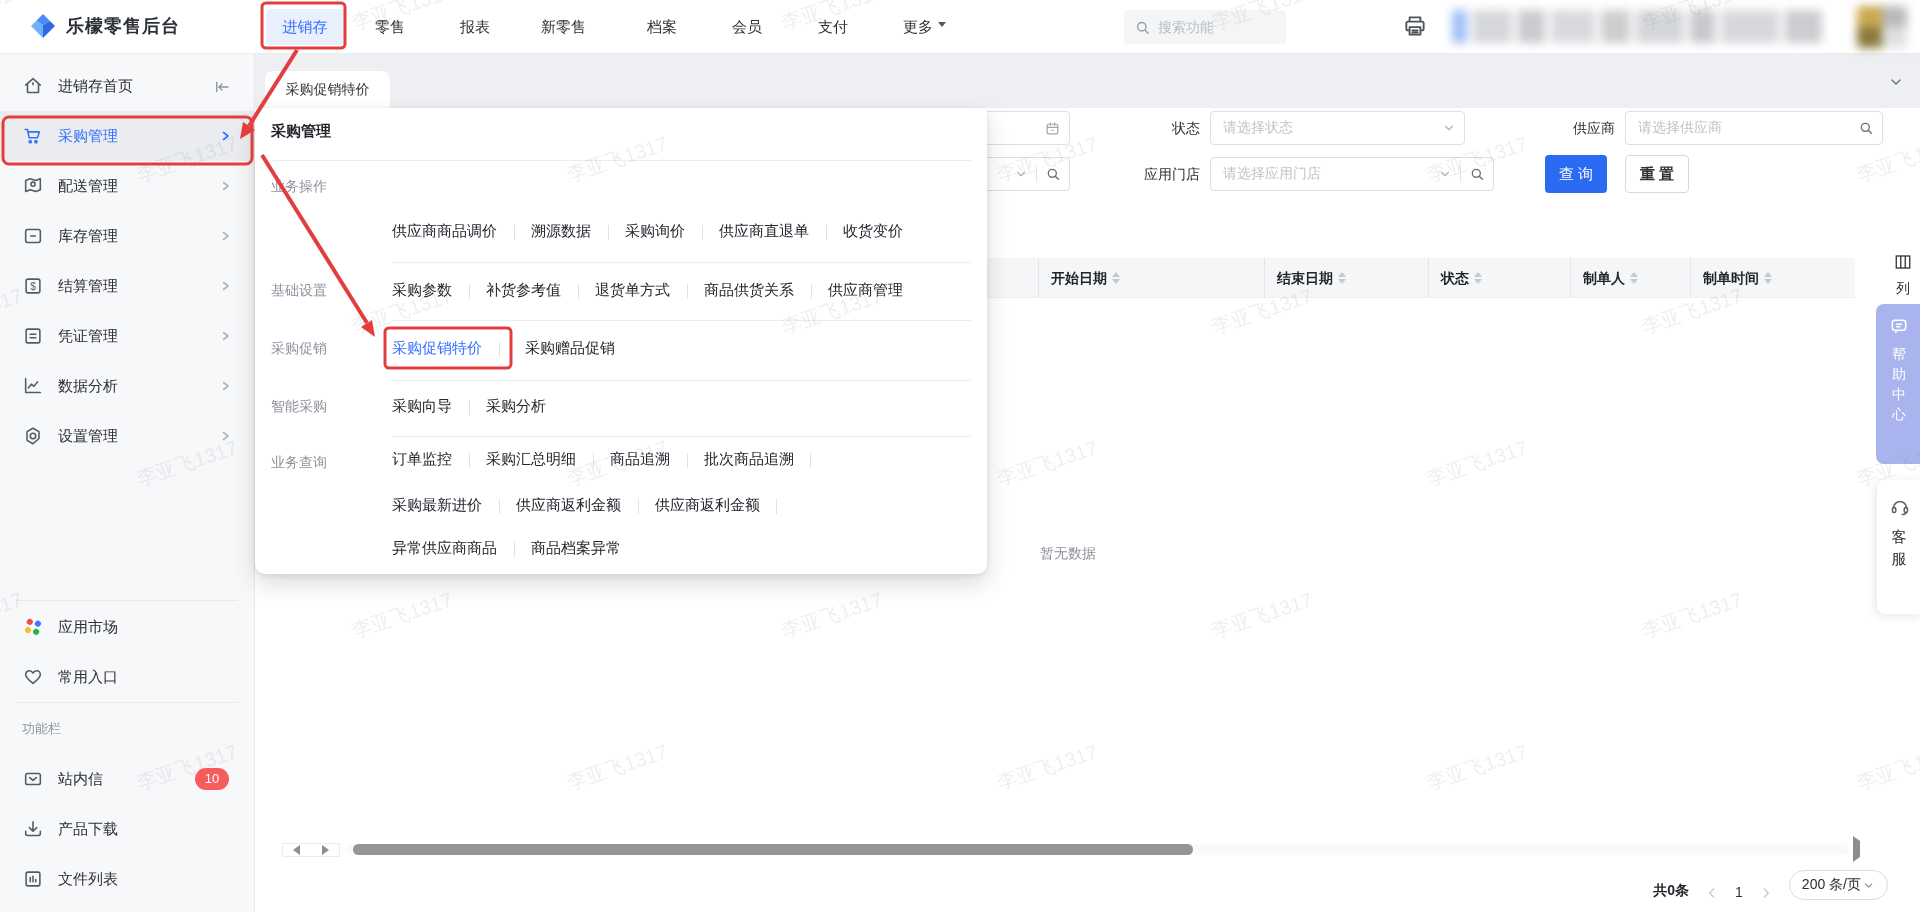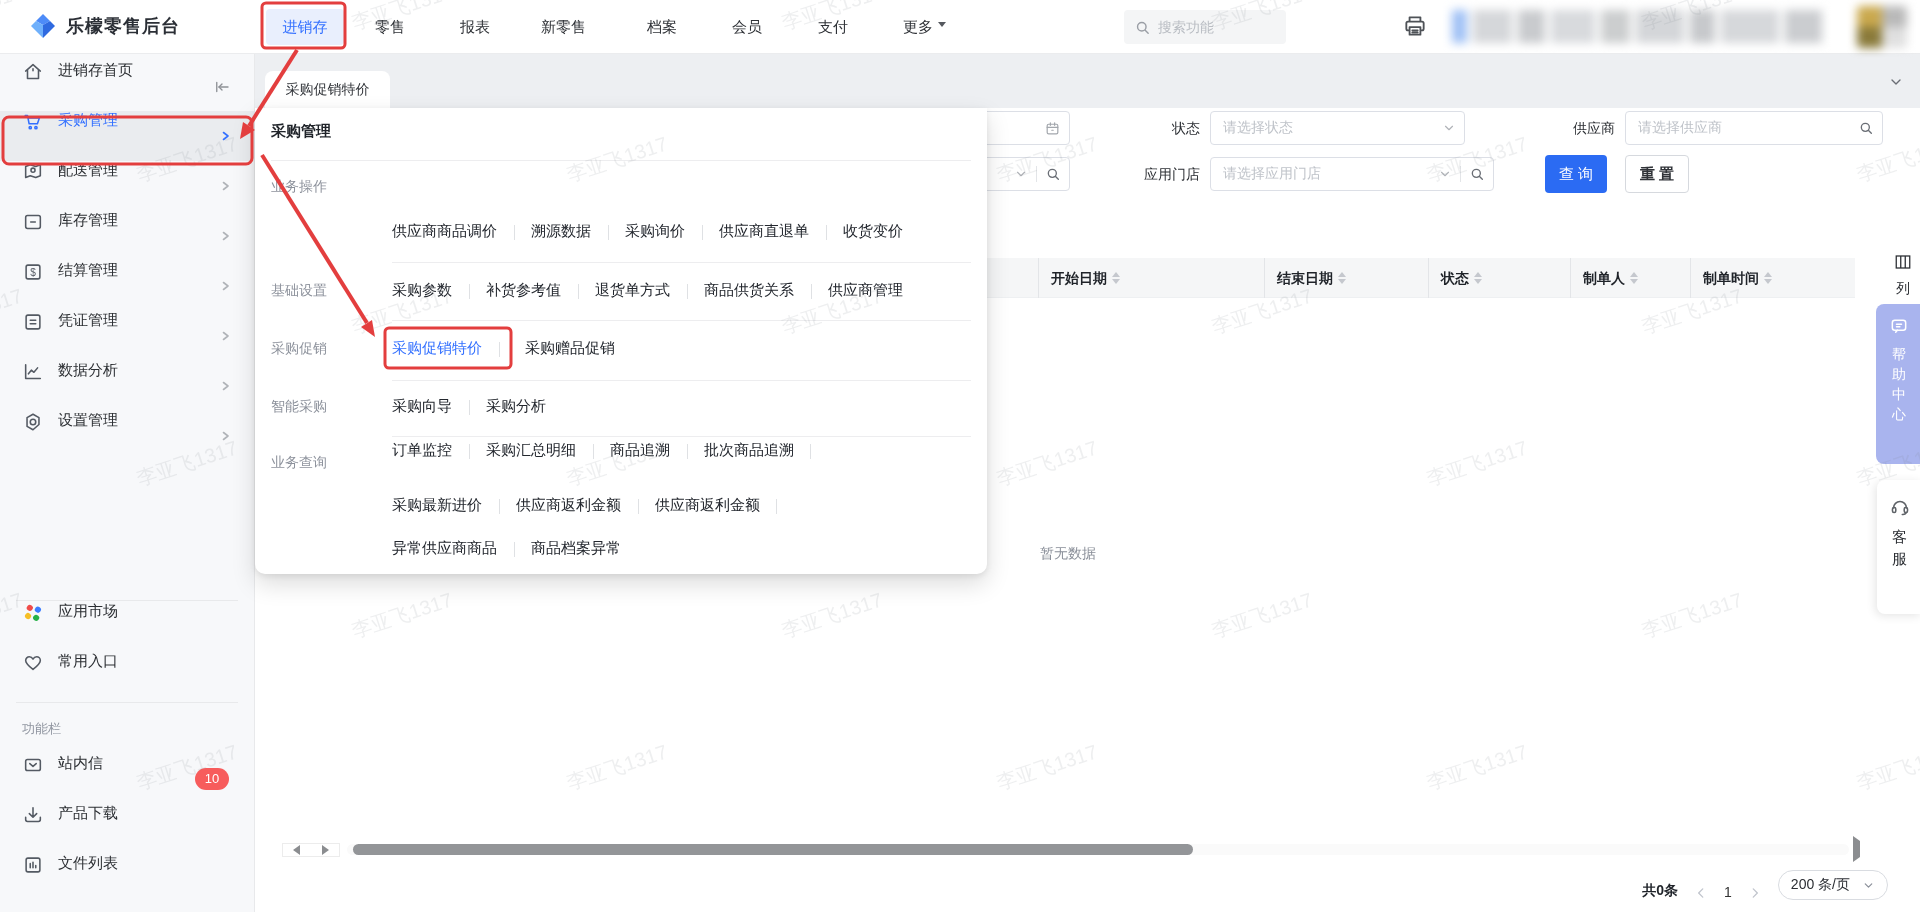--- a/index.html
+++ b/index.html
@@ -16,21 +16,21 @@
 .search-box{position:absolute;left:1124px;top:10px;width:162px;height:34px;background:#f4f5f6;border-radius:4px;display:flex;align-items:center;padding:0 10px;gap:7px}
 .search-box input{border:none;outline:none;background:transparent;font-size:14px;color:#333;width:110px;font-family:inherit}
 .search-box input::placeholder{color:#b9bdc3}
 .printer{position:absolute;left:1402px;top:13px;cursor:pointer}
 .blur-strip{position:absolute;left:1452px;top:10px;width:370px;height:33px;display:flex;gap:6px;filter:blur(5px);overflow:hidden}
 .blur-strip div{height:100%}
 .avatar-blur{position:absolute;left:1857px;top:6px;width:50px;height:42px;border-radius:4px;display:flex;flex-wrap:wrap;filter:blur(5px);overflow:hidden}
 .avatar-blur div{width:50%;height:50%}
 
 .sidebar{position:absolute;top:54px;left:0;width:255px;height:858px;background:#f7f8fa;border-right:1px solid #e8e9eb;z-index:20}
-.side-item{position:absolute;left:0;width:255px;height:50px;display:flex;padding-left:22px;font-size:15px;color:#2c2f33;cursor:pointer}
+.side-item{position:absolute;left:0;width:255px;height:50px;display:flex;align-items:center;padding-left:22px;font-size:15px;color:#2c2f33;cursor:pointer}
 .side-item .s-icon{margin-right:14px}
 .side-item.active{background:#eaecef;color:#3370ff}
 .chev-r{position:absolute;right:24px;top:19px}
 .side-div{position:absolute;left:16px;right:16px;height:1px;background:#e8e9eb}
 .side-label{position:absolute;left:22px;font-size:13px;color:#9095a0}
 .badge{position:absolute;right:26px;top:14px;min-width:34px;height:22px;line-height:22px;border-radius:11px;background:#f75c5c;color:#fff;font-size:13px;text-align:center;padding:0 6px}
 
 .main{position:absolute;left:255px;top:54px;width:1665px;height:858px}
 .tabbar{position:absolute;left:0;top:0;width:1665px;height:54px;background:#edeff2}
 .tab-active{position:absolute;left:10px;top:17px;width:125px;height:37px;background:#fff;border-radius:8px 8px 0 0;text-align:center;line-height:37px;font-size:14px;color:#303338;cursor:pointer}
@@ -57,37 +57,37 @@
 .tri-l{width:0;height:0;border:5px solid transparent;border-right:7px solid #8b8d90;margin-left:-3px}
 .tri-r{width:0;height:0;border:5px solid transparent;border-left:7px solid #8b8d90;margin-right:-3px}
 .hs-track{position:absolute;left:92px;top:736px;width:1502px;height:11px;background:#fafafa;border-radius:6px}
 .hs-thumb{position:absolute;left:6px;top:0;width:840px;height:11px;background:#939598;border-radius:6px;cursor:grab}
 .hs-end{position:absolute;left:1598px;top:733px;cursor:pointer}
 
 .pager{position:absolute;right:32px;top:758px;height:34px;display:flex;align-items:flex-end;gap:16px}
 .pager .total{font-size:14px;font-weight:600;color:#1f2329}
 .pager .pg{font-size:14px;color:#333}
 .pgchev{cursor:pointer}
-.psize{height:30px;border:1px solid #d9dce1;border-radius:15px;display:flex;align-items:center;gap:12px;padding:0 12px;font-size:14px;color:#2b2e33;cursor:pointer}
+.psize{height:30px;border:1px solid #d9dce1;border-radius:15px;display:flex;align-items:center;gap:1px;padding:0 12px;font-size:14px;color:#2b2e33;cursor:pointer}
 
 .megamenu{position:absolute;left:255px;top:108px;width:732px;height:466px;background:#fff;border-radius:0 0 10px 10px;box-shadow:0 10px 24px rgba(0,0,0,.14),0 2px 6px rgba(0,0,0,.08);z-index:50}
 .mm-title{position:absolute;left:16px;top:14px;font-size:15px;font-weight:bold;color:#1f2329}
 .mm-div{position:absolute;height:1px;background:#ededef}
 .mm-label{position:absolute;left:16px;height:40px;line-height:40px;font-size:14px;color:#8d929c}
 .mm-row{position:absolute;left:137px;height:40px;display:flex;align-items:center}
 .mm-item{position:relative;font-size:15px;color:#23272e;padding:0 17px;cursor:pointer;white-space:nowrap}
 .mm-item:first-child{padding-left:0}
 .mm-item + .mm-item::before{content:"";position:absolute;left:0;top:3px;height:15px;width:1px;background:#dfe1e4}
 .mm-row.trail .mm-item:last-child::after{content:"";position:absolute;right:0;top:3px;height:15px;width:1px;background:#dfe1e4}
 .mm-item.hl{color:#3370ff}
 
 .help-float{position:absolute;left:1876px;top:304px;width:46px;height:160px;background:#a9b4ee;border-radius:8px 0 0 8px;z-index:55;display:flex;flex-direction:column;align-items:center;padding-top:12px;gap:8px;cursor:pointer}
 .help-float .vtext{width:16px;line-height:20px;font-size:14px;color:#fff;text-align:center;word-break:break-all}
 .svc-float{position:absolute;left:1877px;top:480px;width:45px;height:134px;background:#fff;border-radius:8px 0 0 8px;box-shadow:-2px 2px 10px rgba(0,0,0,.10);z-index:55;display:flex;flex-direction:column;align-items:center;padding-top:16px;gap:8px;cursor:pointer}
-.svc-float .vtext{width:16px;line-height:22px;font-size:15px;color:#2b2e33;text-align:center;word-break:break-all}
+.svc-float .vtext{width:16px;line-height:22px;font-size:15px;color:#2b2e33;word-break:break-all}
 
 #watermarks{position:absolute;inset:0;z-index:70;pointer-events:none}
 .wm{position:absolute;transform:rotate(-18deg);font-size:20px;color:rgba(125,128,138,.13);white-space:nowrap}
 #annotations{position:absolute;inset:0;z-index:80;pointer-events:none}
 </style>
 </head>
 <body>
 
 <div class="topbar">
   <div class="logo">
@@ -507,21 +507,21 @@
   <div class="mm-div" style="top:272px;left:137px;right:16px"></div>
 
   <div class="mm-label" style="top:278px">智能采购</div>
   <div class="mm-row" style="top:278px">
     <span class="mm-item">采购向导</span>
     <span class="mm-item">采购分析</span>
   </div>
   <div class="mm-div" style="top:328px;left:137px;right:16px"></div>
 
   <div class="mm-label" style="top:334px">业务查询</div>
-  <div class="mm-row trail" style="top:322px">
+  <div class="mm-row trail" style="top:331px">
     <span class="mm-item">订单监控</span>
     <span class="mm-item">采购汇总明细</span>
     <span class="mm-item">商品追溯</span>
     <span class="mm-item">批次商品追溯</span>
   </div>
   <div class="mm-row trail" style="top:377px">
     <span class="mm-item">采购最新进价</span>
     <span class="mm-item">供应商返利金额</span>
     <span class="mm-item">供应商返利金额</span>
   </div>

